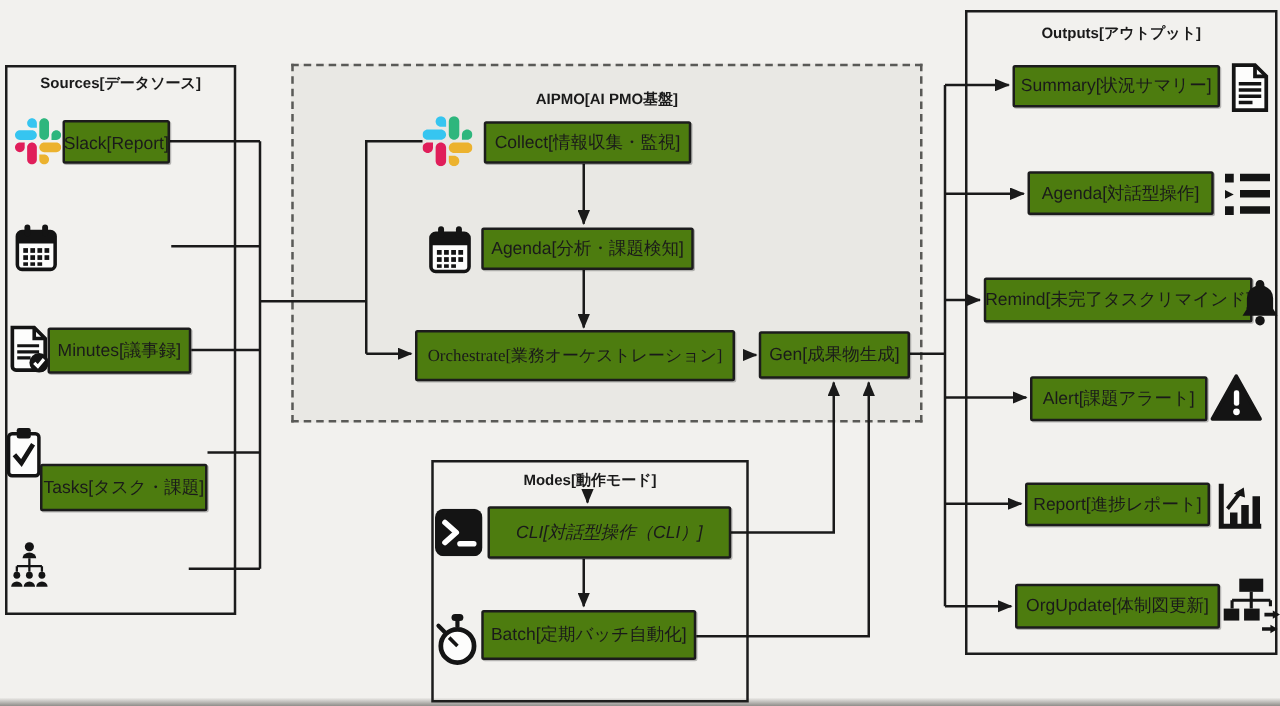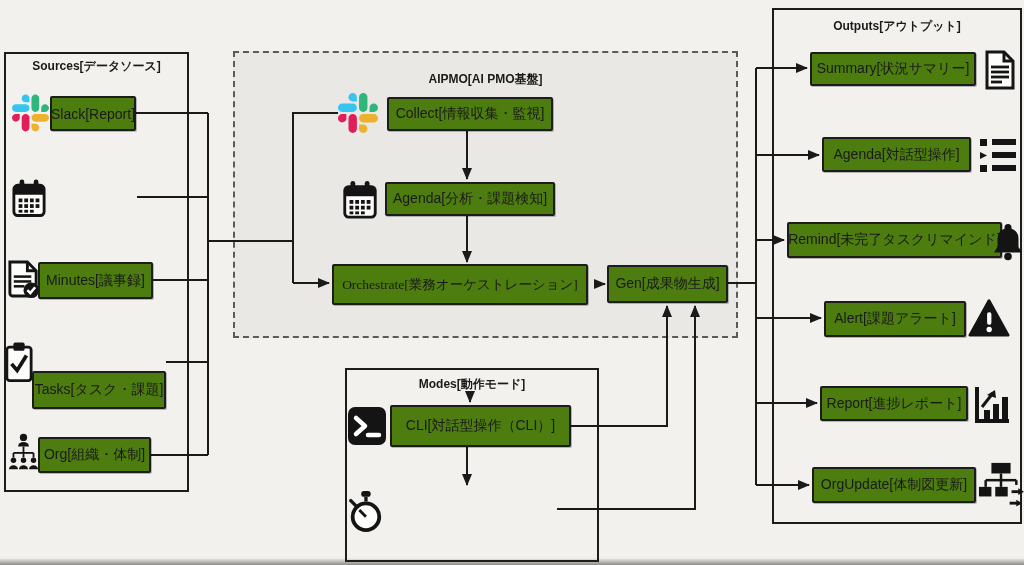--- a/index.html
+++ b/index.html
@@ -128,21 +128,20 @@
     </g>
     <g fill="#141414">
       <circle cx="6" cy="30" r="3"></circle>
         <circle cx="17" cy="30" r="3"></circle>
         <circle cx="28" cy="30" r="3"></circle>
       <path d="M1 40 a5 4.5 0 0 1 10 0 z"></path>
         <path d="M12 40 a5 4.5 0 0 1 10 0 z"></path>
         <path d="M23 40 a5 4.5 0 0 1 10 0 z"></path>
     </g>
   </svg>
-  <div class="box" style="left:38px;top:437px;width:113px;height:36px;">Org[組織・体制]</div>
 
   <div class="container dashed" style="left:233px;top:51px;width:501px;height:283px;">
     <div class="ctitle" style="top:18px;">AIPMO[AI PMO基盤]</div>
   </div>
 
   <svg class="icon" style="left:338px;top:93px;" width="40" height="40" viewBox="0 0 123 123">
     <path d="M25.8,77.6c0,7.1-5.8,12.9-12.9,12.9S0,84.7,0,77.6s5.8-12.9,12.9-12.9h12.9V77.6z" fill="#E01E5A"></path>
     <path d="M32.3,77.6c0-7.1,5.8-12.9,12.9-12.9s12.9,5.8,12.9,12.9v32.3c0,7.1-5.8,12.9-12.9,12.9s-12.9-5.8-12.9-12.9V77.6z" fill="#E01E5A"></path>
     <path d="M45.2,25.8c-7.1,0-12.9-5.8-12.9-12.9S38.1,0,45.2,0s12.9,5.8,12.9,12.9v12.9H45.2z" fill="#36C5F0"></path>
     <path d="M45.2,32.3c7.1,0,12.9,5.8,12.9,12.9s-5.8,12.9-12.9,12.9H12.9C5.8,58.1,0,52.3,0,45.2s5.8-12.9,12.9-12.9H45.2z" fill="#36C5F0"></path>
@@ -180,29 +179,30 @@
 
   <div class="container" style="left:345px;top:368px;width:250px;height:190px;">
     <div class="ctitle" style="top:6px;">Modes[動作モード]</div>
   </div>
 
   <svg class="icon" style="left:348px;top:407px;" width="38" height="38" viewBox="0 0 38 38">
     <rect x="0" y="0" width="38" height="38" rx="7" fill="#141414"></rect>
     <polyline points="8,11 17,19 8,27" fill="none" stroke="#fff" stroke-width="4.5" stroke-linecap="round" stroke-linejoin="round"></polyline>
     <line x1="20" y1="28" x2="31" y2="28" stroke="#fff" stroke-width="4.5" stroke-linecap="round"></line>
   </svg>
-  <div class="box" style="left:390px;top:405px;width:181px;height:42px;">CLI[対話型操作（CLI）]</div>
+  <div class="box" style="left:390px;top:405px;width:195px;height:42px;font-style:italic;">CLI[対話型操作（CLI）]</div>
 
   <svg class="icon" style="left:346px;top:490px;" width="38" height="44" viewBox="0 0 40 46">
     <circle cx="21" cy="28" r="14" fill="#fdfdfc" stroke="#141414" stroke-width="4"></circle>
     <rect x="16" y="1" width="10" height="6" rx="3" fill="#141414"></rect>
     <line x1="21" y1="7" x2="21" y2="12" stroke="#141414" stroke-width="3.5"></line>
     <line x1="5" y1="11" x2="10" y2="16" stroke="#141414" stroke-width="3.5" stroke-linecap="round"></line>
     <line x1="21" y1="28" x2="14" y2="21" stroke="#141414" stroke-width="3"></line>
   </svg>
+  <div class="box" style="left:385px;top:488px;width:172px;height:40px;">Batch[定期バッチ自動化]</div>
 
   <div class="container" style="left:772px;top:8px;width:246px;height:512px;">
     <div class="ctitle" style="top:8px;">Outputs[アウトプット]</div>
   </div>
 
   <div class="box" style="left:810px;top:52px;width:166px;height:34px;">Summary[状況サマリー]</div>
   <svg class="icon" style="left:984px;top:50px;" width="32" height="40" viewBox="0 0 32 40">
     <path d="M3 2 h17 l9 9 v27 H3 z" fill="#fdfdfc" stroke="#141414" stroke-width="3"></path>
     <path d="M20 2 v9 h9" fill="none" stroke="#141414" stroke-width="3"></path>
     <g stroke="#141414" stroke-width="2.8">

